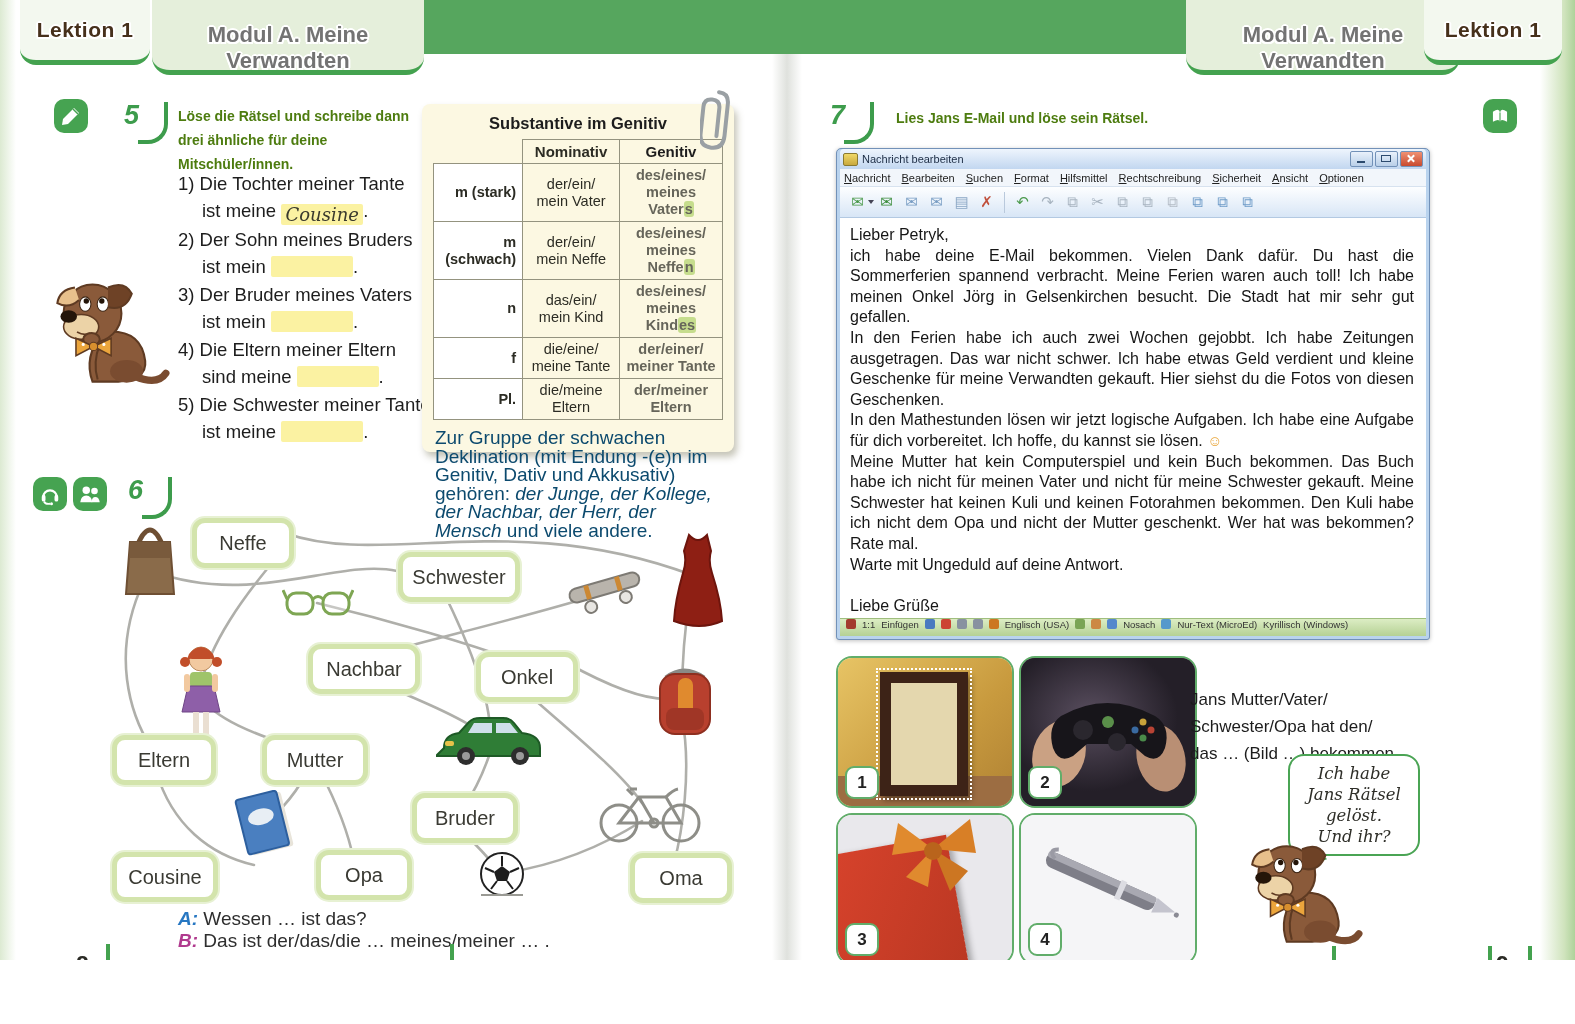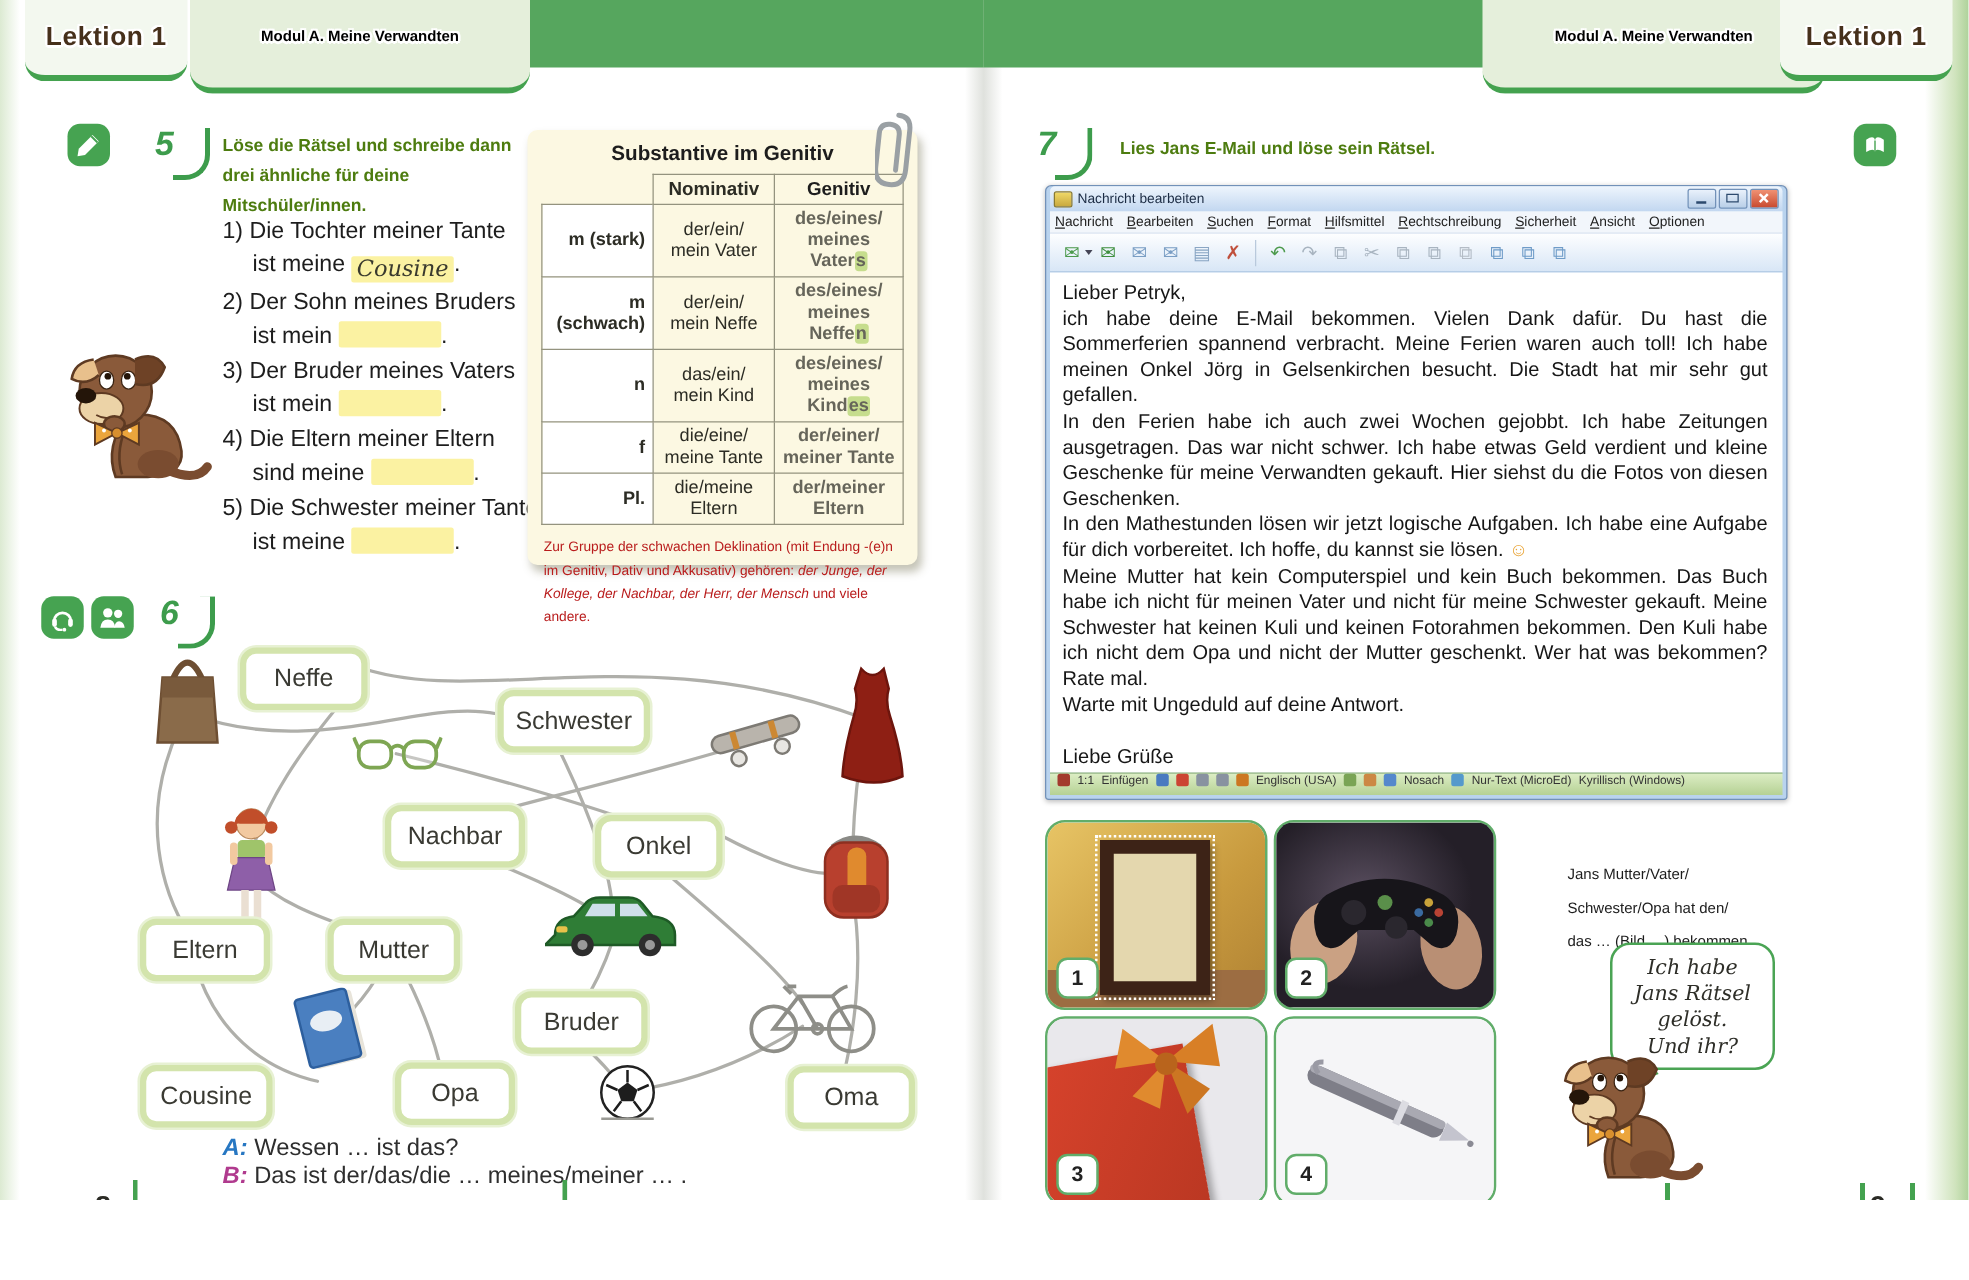--- a/index.html
+++ b/index.html
@@ -19,21 +19,21 @@
   #bandR{left:787px;width:457px;border-radius:0;}
   .tab{top:0;border-bottom:5px solid #44a24f;}
   .tab.lek{background:#f3f8ef;border-radius:0 0 16px 16px;height:60px;}
   .tab.mod{background:#e5efdb;border-radius:0 0 18px 18px;height:70px;}
   #tabLekL{left:20px;width:130px;}
   #tabModL{left:152px;width:272px;}
   #tabModR{left:1186px;width:274px;}
   #tabLekR{left:1424px;width:138px;}
   .lek-t{font-weight:bold;font-size:21px;color:#46301b;letter-spacing:.5px;text-align:center;margin-top:18px;
          text-shadow:2px 0 #fff,-2px 0 #fff,0 2px #fff,0 -2px #fff,1.5px 1.5px #fff,-1.5px -1.5px #fff,1.5px -1.5px #fff,-1.5px 1.5px #fff;}
-  .mod-t{font-weight:bold;font-size:12px;color:#000000;text-align:center;margin-top:22px;
+  .mod-t{font-weight:bold;font-size:22px;color:#737373;text-align:center;margin-top:22px;
          text-shadow:2px 0 #fff,-2px 0 #fff,0 2px #fff,0 -2px #fff,1.5px 1.5px #fff,-1.5px -1.5px #fff,1.5px -1.5px #fff,-1.5px 1.5px #fff;}
 
   
   .gicon{width:34px;height:34px;background:#46a351;border-radius:10px;display:flex;align-items:center;justify-content:center;color:#fff;}
   .gicon svg{display:block;}
 
   
   .exnum{width:46px;height:46px;}
   .exnum .n{position:absolute;left:2px;top:0;font-size:27px;font-weight:bold;color:#3d9c4c;font-style:italic;}
   .exnum .curve{position:absolute;left:16px;top:2px;width:26px;height:38px;border-right:4px solid #3d9c4c;border-bottom:4px solid #3d9c4c;border-bottom-right-radius:20px;}
@@ -50,21 +50,21 @@
   #gram{left:422px;top:104px;width:312px;height:348px;background:#fcf8e2;border-radius:8px;box-shadow:3px 5px 7px rgba(90,85,50,.35);}
   #gram .gt{font-weight:bold;font-size:16.5px;text-align:center;margin:10px 0 6px;color:#1d1d1d;}
   .gtable{margin:0 11px;border-collapse:collapse;font-size:14.5px;line-height:17px;color:#2c2c24;}
   .gtable td{border:1px solid #94937f;text-align:center;padding:3px 2px;}
   .gtable td.lab{background:#fff;font-weight:bold;text-align:right;padding-right:6px;width:84px;}
   .gtable td.h{font-weight:bold;font-size:15px;}
   .gtable td.gen{font-weight:bold;color:#66655a;width:108px;}
   .gtable td.nom{width:100px;}
   .ghl{background:#c6dd8d;border-radius:3px;padding:0 1px;}
   .ghl:empty{display:none;}
-  #gnote{margin:9px 13px 0;font-size:11px;line-height:18.5px;color:#b91c1c;}
+  #gnote{margin:9px 13px 0;font-size:19px;line-height:18.5px;color:#0c4a6e;}
   #gnote .it{font-style:italic;}
   #clip{left:700px;top:88px;}
 
   
   .mlabel{position:absolute;background:#fff;border:5px solid #d3e4ac;border-radius:13px;box-shadow:0 0 0 2px #e7f1d3;
           display:flex;align-items:center;justify-content:center;font-size:20px;color:#3a3a33;font-weight:500;}
   #dlgA,#dlgB{left:178px;font-size:19px;color:#2e2e2e;}
   .sp-lab{font-weight:bold;font-style:italic;}
   #dlgA .sp-lab{color:#2777c2;}
   #dlgB .sp-lab{color:#b03a8e;}
@@ -110,21 +110,21 @@
   .ph .num{position:absolute;left:7px;bottom:7px;width:30px;height:29px;background:#fff;border:2px solid #61ad6a;border-radius:9px;
            display:flex;align-items:center;justify-content:center;font-weight:bold;font-size:17px;color:#222;z-index:2;}
   #ph1i{position:absolute;inset:0;background:linear-gradient(135deg,#e7c465,#c89a3e 60%,#b08234);}
   #ph1f{position:absolute;left:0;right:0;bottom:0;height:30px;background:#9c6d42;}
   #ph1r{position:absolute;left:42px;top:14px;width:66px;height:102px;background:#e4d7ae;border:11px solid #3d2317;outline:2px dotted #fff;outline-offset:2px;box-shadow:3px 4px 6px rgba(0,0,0,.4);}
   #ph3i{position:absolute;inset:0;background:#e9e8ec;}
   #ph3b{position:absolute;left:-8px;top:30px;width:130px;height:150px;background:linear-gradient(120deg,#d8432c,#b93722);transform:rotate(-10deg);box-shadow:4px 3px 6px rgba(0,0,0,.3);}
   #ph4i{position:absolute;inset:0;background:#f5f5f7;}
 
   
-  #task{left:1254px;top:686px;font-size:12px;line-height:27px;color:#1c1c1c;}
+  #task{left:1190px;top:686px;font-size:17px;line-height:27px;color:#1c1c1c;}
   #bubble{left:1288px;top:754px;width:116px;background:#fff;border:2.5px solid #4aa454;border-radius:16px;padding:7px 6px;
           font-family:"DejaVu Serif",serif;font-style:italic;font-size:16.5px;line-height:21px;text-align:center;color:#2e2e28;}
   #bubble::after{content:"";position:absolute;left:14px;bottom:-10px;width:16px;height:16px;background:#fff;border-right:2.5px solid #4aa454;border-bottom:2.5px solid #4aa454;transform:rotate(55deg) skewX(-15deg);}
 </style>
 </head>
 <body>
 
 <div id="stage">
 
   <svg width="0" height="0" style="position:absolute">

